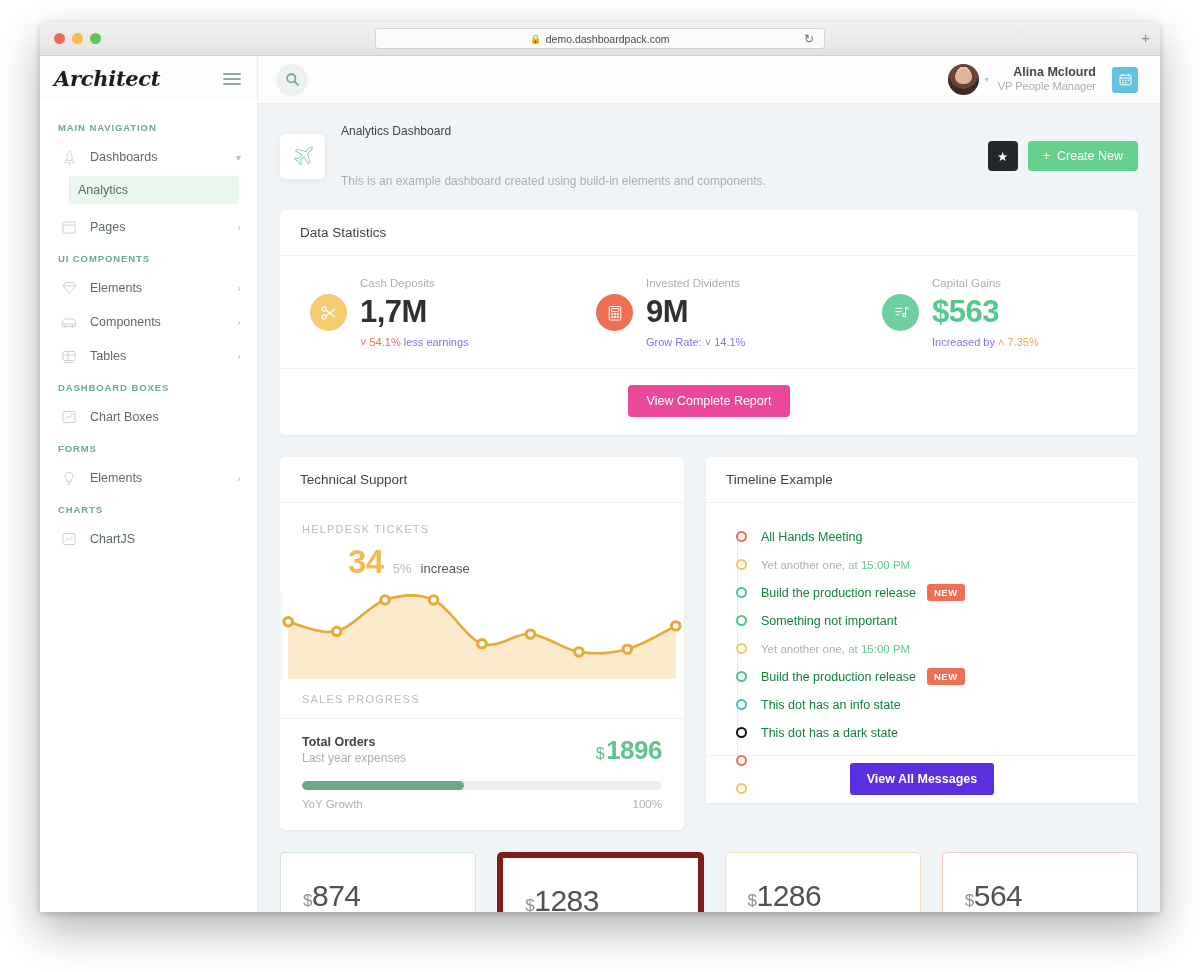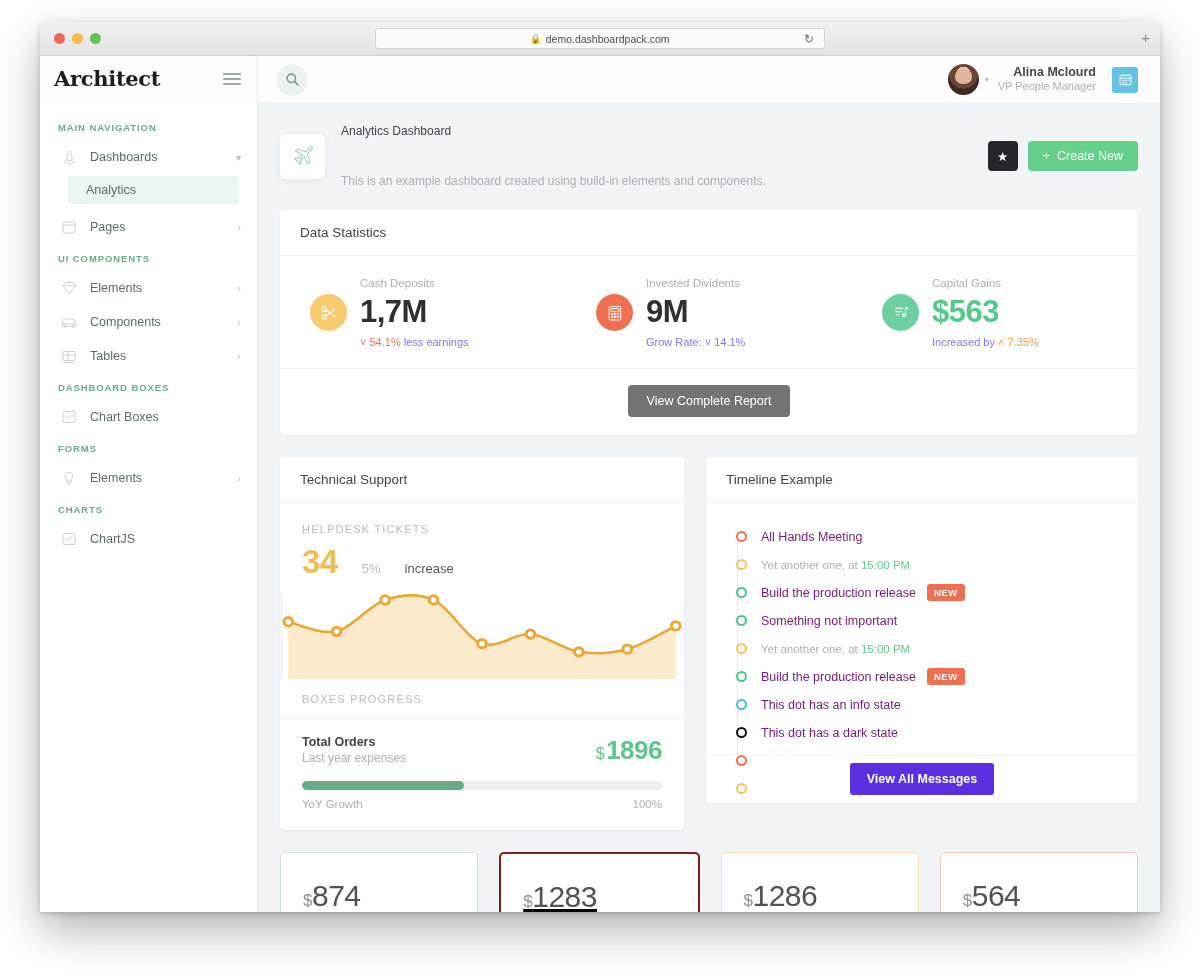--- a/index.html
+++ b/index.html
@@ -58,21 +58,21 @@
     border-right: 1px solid #e9edf0;
     display: flex; flex-direction: column;
   }
   .brand-row {
     height: 45px; display: flex; align-items: center;
     justify-content: space-between; padding: 0 16px 0 14px;
     background: #fbfcfd;
   }
   .brand-logo {
     font-family: "DejaVu Serif", serif;
-    font-weight: 700;
+    font-style: italic; font-weight: 700;
     font-size: 21px; color: #1d1d1d;
     letter-spacing: -0.3px;
   }
   .hamburger { width: 18px; display: flex; flex-direction: column; gap: 3px; cursor: pointer; }
   .hamburger span { display: block; height: 2px; background: #9aa9a2; border-radius: 1px; }
 
   .nav-scroll { flex: 1; padding-top: 12px; overflow: hidden; }
   .nav-heading {
     font-size: 9.5px; font-weight: 700; letter-spacing: 0.9px;
     color: #6bab8a; text-transform: uppercase;
@@ -93,21 +93,21 @@
   .nav-item .nav-arrow { font-size: 11px; color: #b7c2bd; }
   .nav-item .nav-arrow.down { font-size: 10px; }
 
   .submenu { position: relative; padding-left: 30px; margin: 2px 0 6px 0; }
   .submenu::before {
     content: ""; position: absolute; left: 29px; top: 0; bottom: 0;
     width: 1px; background: #dfeee6;
   }
   .sub-item {
     height: 28px; display: flex; align-items: center;
-    padding-left: 16px; margin-right: 18px;
+    padding-left: 8px; margin-right: 18px;
     font-size: 12.5px; color: #5d6b66; border-radius: 3px; cursor: pointer;
   }
   .sub-item.active { background: #eaf7ee; }
 
   
   .main { flex: 1; display: flex; flex-direction: column; min-width: 0; }
 
   .topbar {
     height: 48px; background: #fdfdfd;
     border-bottom: 1px solid #eceff1;
@@ -194,36 +194,36 @@
   .stat-body { line-height: 1; }
   .stat-label { font-size: 11.5px; color: #a8b0b3; margin-bottom: 6px; }
   .stat-value { font-size: 31px; font-weight: 700; color: #2e3033; letter-spacing: -0.5px; }
   .stat-value.green { color: #53c98c; }
   .stat-delta { font-size: 11px; margin-top: 10px; }
   .c-red { color: #e8705a; }
   .c-purple { color: #8b72ed; }
   .c-orange { color: #f0a04b; }
   .card-foot { padding: 16px 0 18px 0; text-align: center; }
   .btn-report {
-    background: #737373; color: #fff; border: none; border-radius: 4px;
+    background: #ec4899; color: #fff; border: none; border-radius: 4px;
     padding: 9px 19px; font-size: 12.5px; cursor: pointer;
     font-family: "Liberation Sans", sans-serif;
   }
 
   
   .row-2 { display: flex; gap: 0; }
   .col-left { width: 437px; flex: 0 0 437px; }
   .col-right { flex: 1; min-width: 0; }
   .col-left .card { margin-right: 11px; margin-left: 22px; }
   .col-right .card { margin-left: 11px; margin-right: 22px; }
 
   
   .ts-body { padding: 20px 22px 0 22px; }
   .ts-label { font-size: 11px; letter-spacing: 1.2px; color: #b6bec1; margin-bottom: 8px; }
-  .ts-num-row { display: flex; align-items: baseline; gap: 24px; }
+  .ts-num-row { display: flex; align-items: baseline; gap: 9px; margin-left: 46px; }
   .ts-num { font-size: 33px; font-weight: 700; color: #f0bc55; letter-spacing: -0.5px; }
   .ts-pct { font-size: 13px; color: #b6bec1; }
   .ts-inc { font-size: 13px; color: #53585b; }
   .ts-chart { margin-top: 2px; height: 96px; position: relative; }
   .ts-chart svg { display: block; width: 100%; height: 100%; }
   .ts-sub { padding: 14px 22px 13px 22px; font-size: 11px; letter-spacing: 1.2px; color: #b6bec1; border-bottom: 1px solid #eef1f2;}
   .orders { padding: 16px 22px 20px 22px; }
   .orders-top { display: flex; align-items: flex-start; }
   .orders-title { font-size: 12.5px; font-weight: 700; color: #3e4548; }
   .orders-sub { font-size: 12px; color: #a8b0b3; margin-top: 2px; }
@@ -242,21 +242,21 @@
   .tl-list::before {
     content: ""; position: absolute; left: 9px; top: 6px; bottom: -10px;
     width: 1px; background: #e6eaec;
   }
   .tl-item { display: flex; align-items: center; height: 28px; position: relative; }
   .tl-dot {
     width: 11px; height: 11px; border-radius: 50%;
     border: 2px solid #ccc; background: #fff; flex: 0 0 11px;
     margin-right: 14px; z-index: 1; margin-left: 4px;
   }
-  .tl-text { font-size: 12.5px; color: #701a75; }
+  .tl-text { font-size: 12.5px; color: #15803d; }
   .tl-text.muted { font-size: 11.5px; color: #aab2b5; }
   .tl-time { color: #63c98e; }
   .badge-new {
     display: inline-block; margin-left: 11px;
     background: #ef6f52; color: #fff; font-size: 9.5px; font-weight: 700;
     letter-spacing: 0.5px; padding: 3px 7px; border-radius: 3px;
   }
   .tl-footer {
     position: absolute; left: 0; right: 0; bottom: 0; height: 48px;
     background: #fff; border-top: 1px solid #eef1f2;
@@ -268,21 +268,21 @@
     font-family: "Liberation Sans", sans-serif;
   }
 
   
   .row-mini { display: flex; gap: 21px; padding: 0 22px; }
   .mini {
     flex: 1; background: #fff; border-radius: 5px;
     height: 120px; padding: 26px 0 0 22px; overflow: hidden;
   }
   .mini.b1 { border: 1px solid #cfe6d9; }
-  .mini.b2 { border: 2px solid #7f1d1d; text-decoration: underline; }
+  .mini.b2 { border: 6px solid #7f1d1d; }
   .mini.b3 { border: 1px solid #f4e0bd; }
   .mini.b4 { border: 1px solid #f1c8bd; }
   .mini-val { font-size: 30px; color: #4d5356; letter-spacing: -0.5px; white-space: nowrap; }
   .mini-val .cur { font-size: 17px; color: #8d9497; }
 
   .icon-svg { display: block; }
 </style>
 </head>
 <body>
 
@@ -567,21 +567,21 @@
                       <circle cx="149.375" cy="16.93333333333333" r="4.2" fill="#fff" stroke="#e7a937" stroke-width="3"></circle>
                       <circle cx="196.5" cy="60.66666666666667" r="4.2" fill="#fff" stroke="#e7a937" stroke-width="3"></circle>
                       <circle cx="243.625" cy="51.1" r="4.2" fill="#fff" stroke="#e7a937" stroke-width="3"></circle>
                       <circle cx="290.75" cy="68.86666666666666" r="4.2" fill="#fff" stroke="#e7a937" stroke-width="3"></circle>
                       <circle cx="337.875" cy="66.13333333333334" r="4.2" fill="#fff" stroke="#e7a937" stroke-width="3"></circle>
                       <circle cx="385" cy="42.9" r="4.2" fill="#fff" stroke="#e7a937" stroke-width="3"></circle>
                     </g>
                   <line x1="1.3" y1="10" x2="1.3" y2="96" stroke="#eceff1" stroke-width="1.5"></line>
                 </svg>
               </div>
-              <div class="ts-sub">BOXES PROGRESS</div>
+              <div class="ts-sub">SALES PROGRESS</div>
               <div class="orders">
                 <div class="orders-top">
                   <div>
                     <div class="orders-title">Total Orders</div>
                     <div class="orders-sub">Last year expenses</div>
                   </div>
                   <div class="orders-amt">
                     <span class="cur">$</span><span>1896</span>
                   </div>
                 </div>

